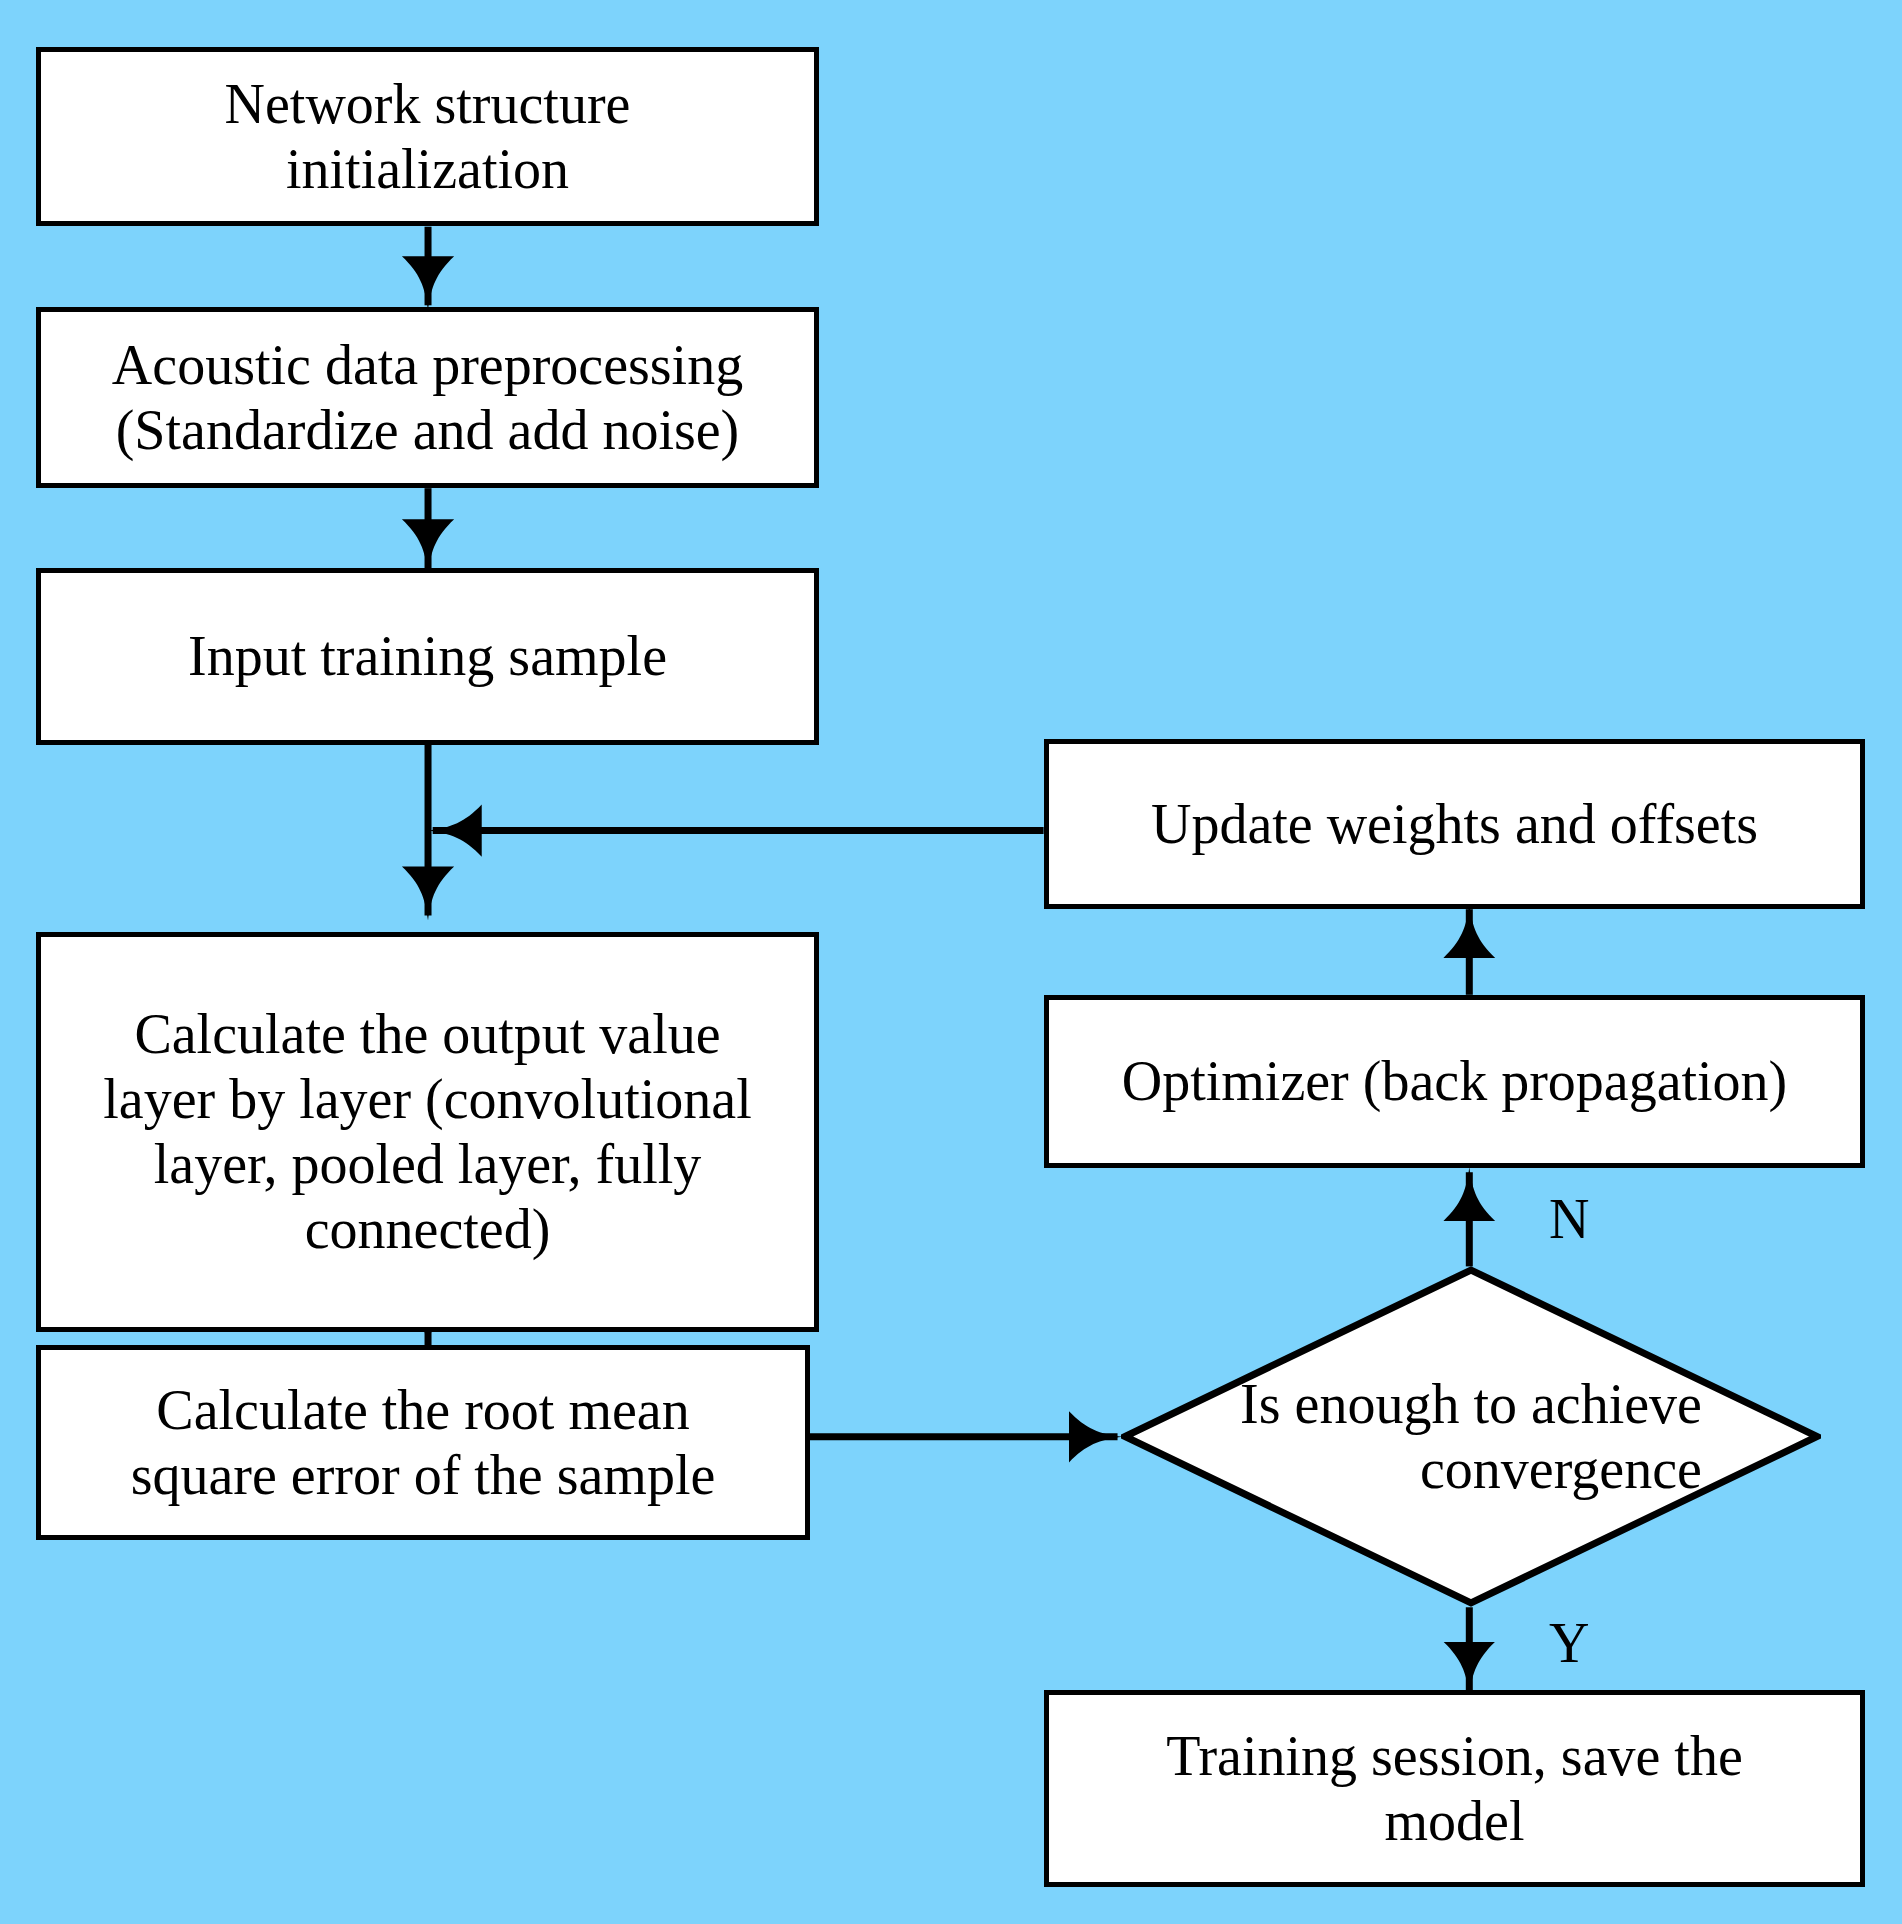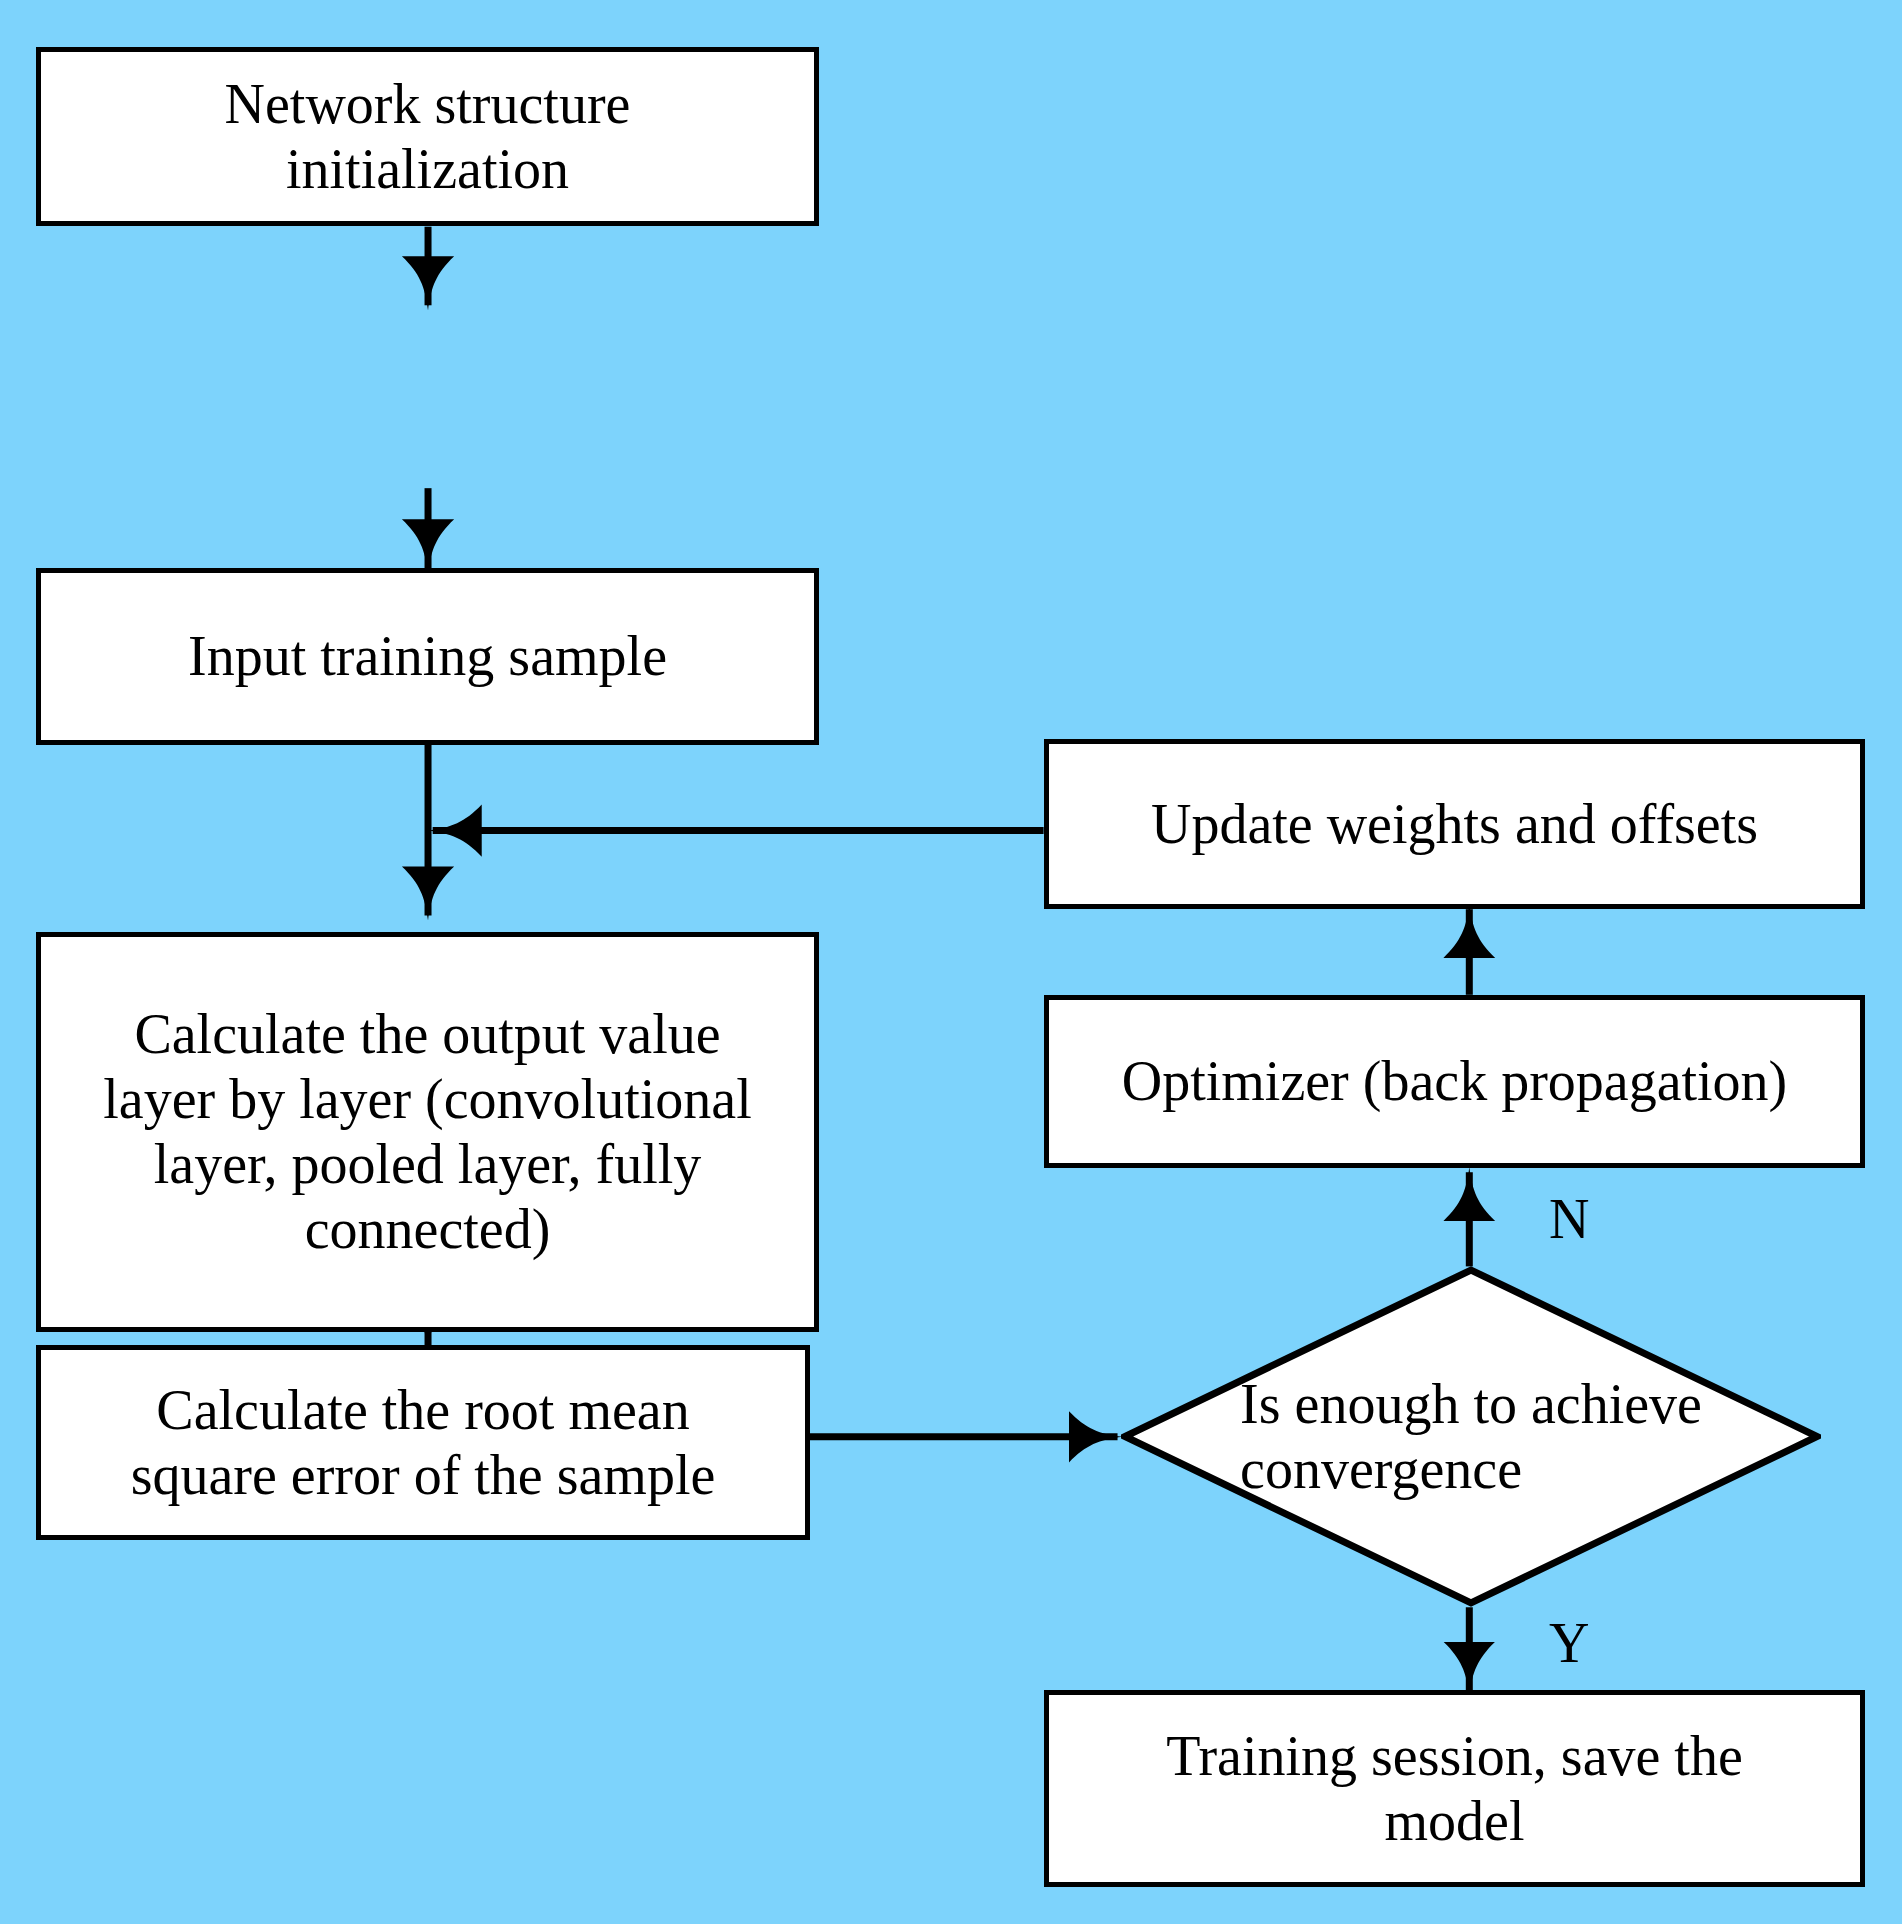--- a/index.html
+++ b/index.html
@@ -32,21 +32,21 @@
   .node .label {
     display: block;
     width: 100%;
     white-space: pre-line;
   }
   .decision {
     position: absolute;
     display: flex;
     align-items: center;
     justify-content: center;
-    text-align: left;
+    text-align: right;
     color: #000000;
     font-size: 56px;
     line-height: 1.16;
     pointer-events: none;
   }
   .decision .label {
     position: relative;
     z-index: 2;
     white-space: pre-line;
   }
@@ -100,20 +100,24 @@
     <line x1="1888" y1="1278" x2="1888" y2="1168" stroke="#000000" stroke-width="9" marker-end="url(#arrow)"></line>
 
     <line x1="1888" y1="2065" x2="1888" y2="2172" stroke="#000000" stroke-width="9" marker-end="url(#arrow)"></line>
   </svg>
 
   <div class="node" style="left:36px; top:47px; width:783px; height:179px;">
     <span class="label">Network structure
 initialization</span>
   </div>
 
+  <div class="node" style="left:36px; top:307px; width:783px; height:181px;">
+    <span class="label">Acoustic data preprocessing
+(Standardize and add noise)</span>
+  </div>
 
   <div class="node" style="left:36px; top:568px; width:783px; height:177px;">
     <span class="label">Input training sample</span>
   </div>
 
   <div class="node" style="left:36px; top:932px; width:783px; height:400px;">
     <span class="label">Calculate the output value
 layer by layer (convolutional
 layer, pooled layer, fully
 connected)</span>

